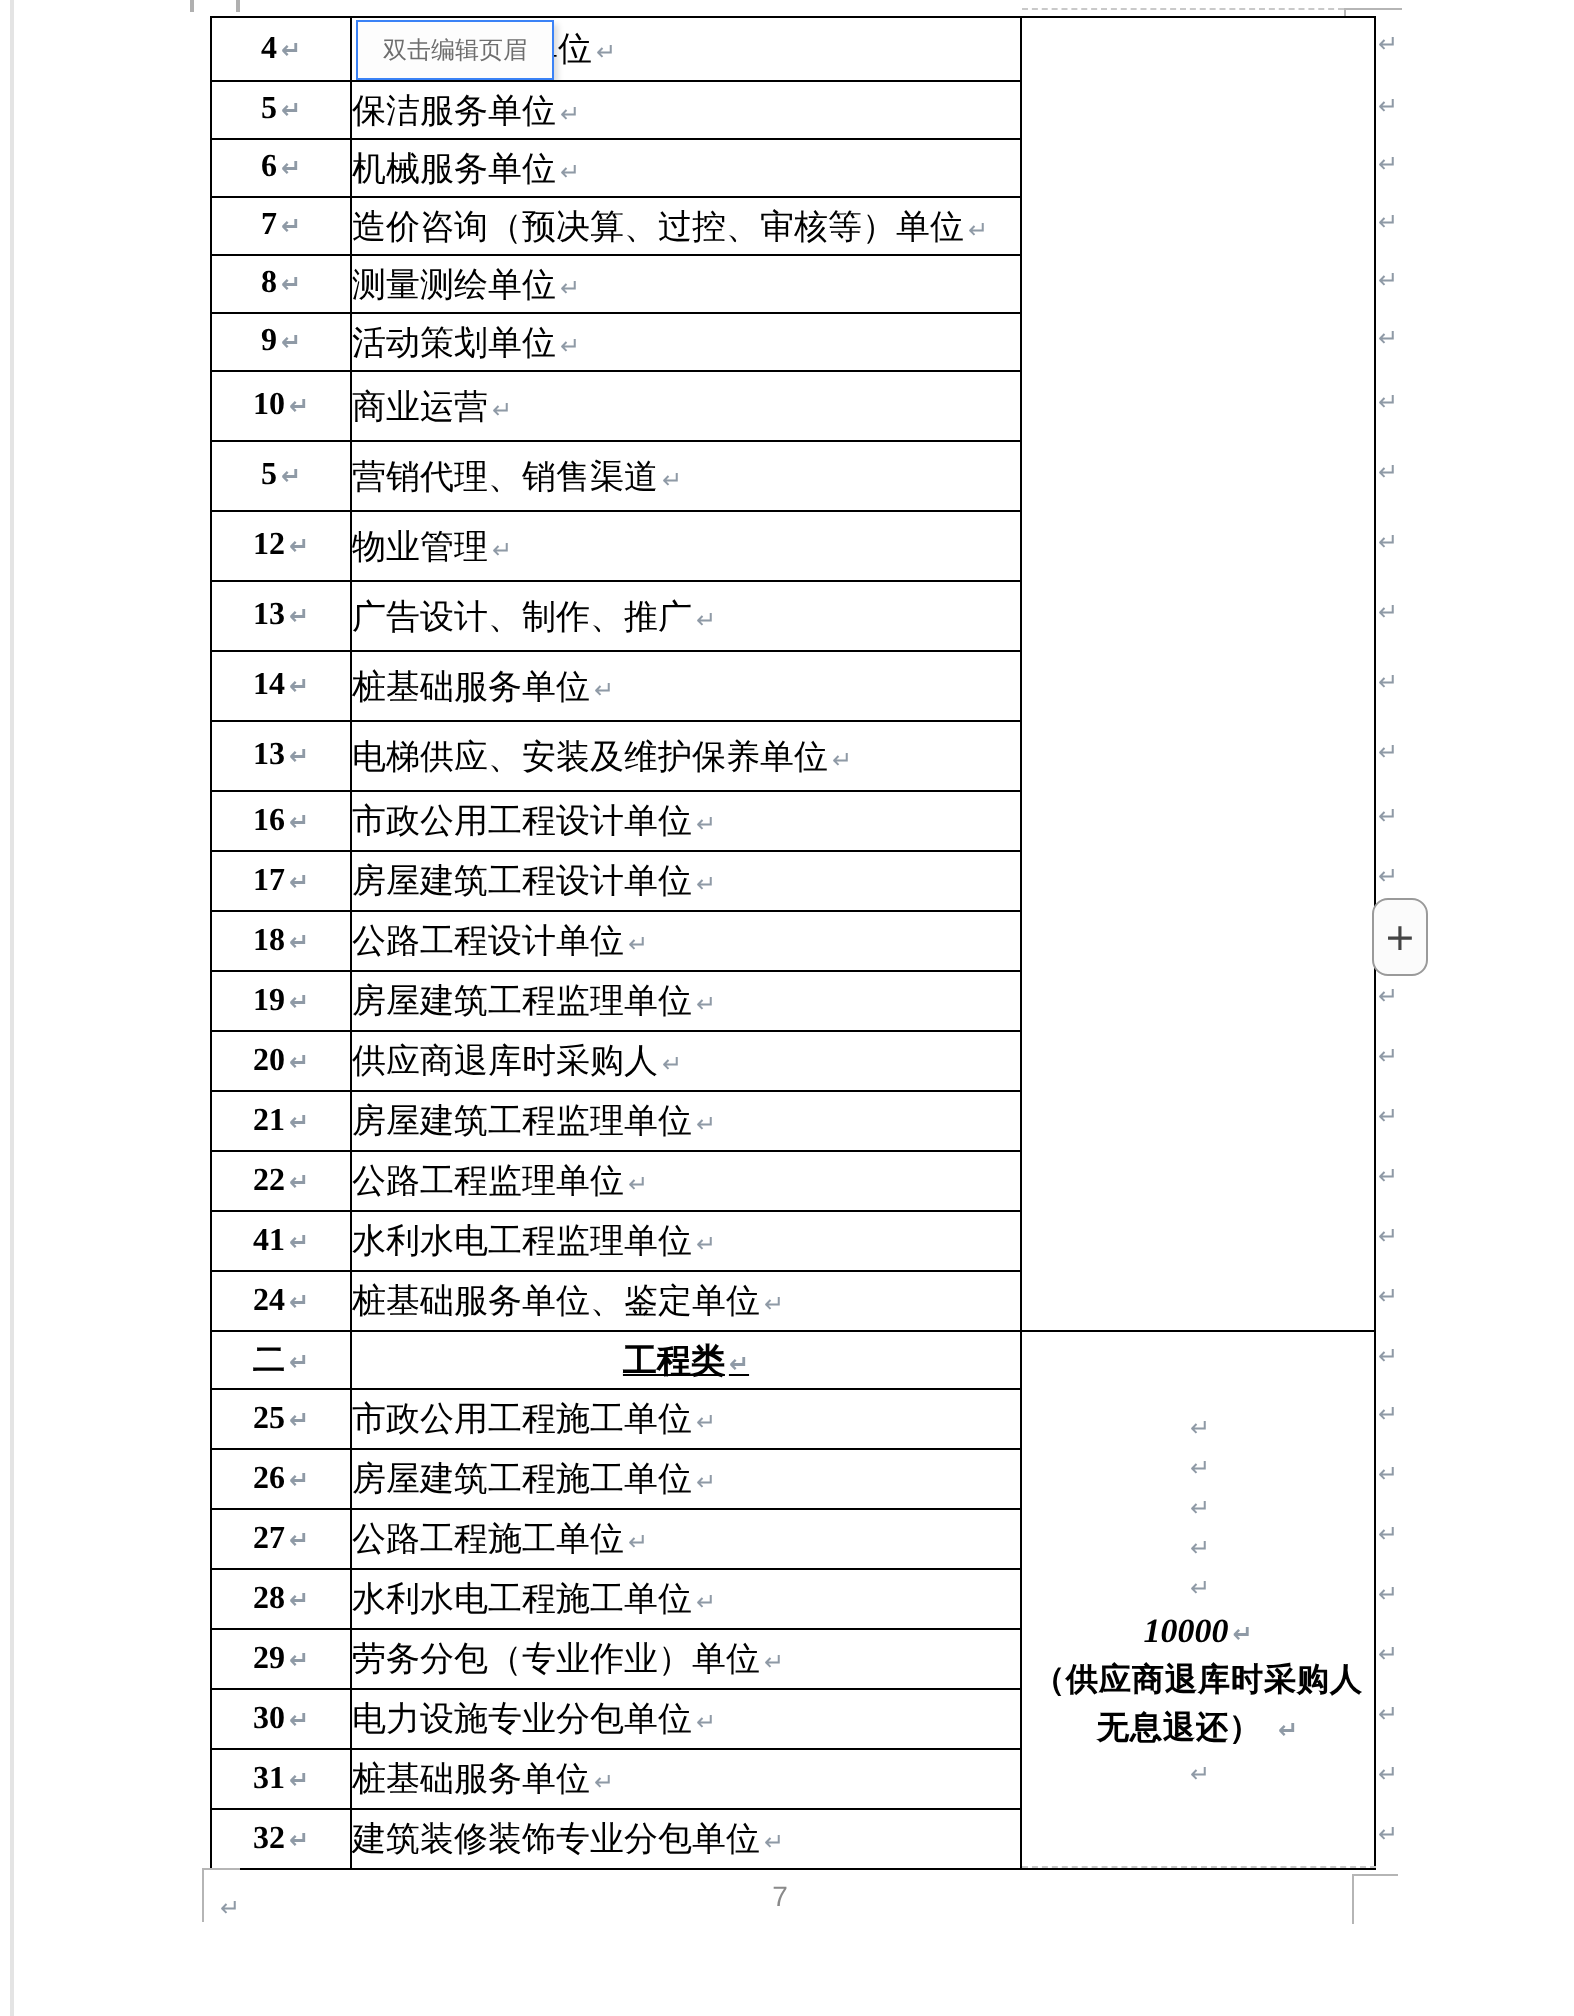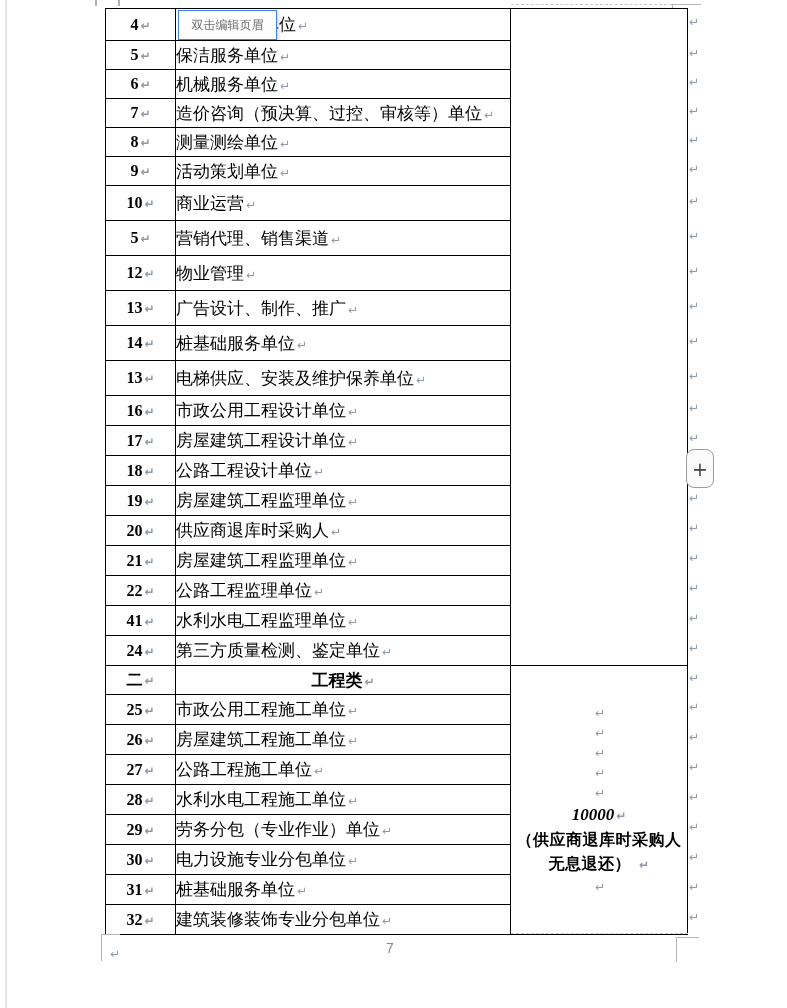--- a/index.html
+++ b/index.html
@@ -14,21 +14,21 @@
   table.doc{
     position:absolute;left:105px;top:8px;width:582px;
     border-collapse:collapse;table-layout:fixed;
   }
   table.doc td{border:1px solid #000;padding:0;overflow:hidden;}
   tbody tr{height:30px;}
   tr.h29{height:29px;} tr.h32{height:32px;} tr.h35{height:35px;}
 
   td.num{text-align:center;font-weight:bold;font-size:16px;vertical-align:middle;}
   td.desc{padding-left:19px;font-size:17px;vertical-align:middle;}
-  td.desc.sec{padding-left:0;text-align:center;font-weight:bold;}
+  td.desc.sec{padding-left:0;text-align:center;font-weight:bold;text-decoration:underline;}
   td.covered{position:relative;}
   td.covered .label{margin-left:86px;}
 
   .pilcrow{font-family:"DejaVu Sans","Liberation Sans",sans-serif;font-size:12px;color:#8f9aa6;}
   td .pilcrow{margin-left:2px;}
 
   .tooltip{
     position:absolute;left:2px;top:1px;width:97px;height:28px;line-height:28px;
     text-align:center;background:#fdfdfd;border:1px solid #3b82f6;
     box-shadow:2px 2px 3px rgba(0,0,0,0.14);
@@ -164,21 +164,21 @@
         <tr>
           <td class="num"><span>22</span><span class="pilcrow">↵</span></td>
           <td class="desc"><span class="label">公路工程监理单位</span><span class="pilcrow">↵</span></td>
         </tr>
         <tr>
           <td class="num"><span>41</span><span class="pilcrow">↵</span></td>
           <td class="desc"><span class="label">水利水电工程监理单位</span><span class="pilcrow">↵</span></td>
         </tr>
         <tr>
           <td class="num"><span>24</span><span class="pilcrow">↵</span></td>
-          <td class="desc"><span class="label">第三方质量检测、鉴定单位</span><span class="pilcrow">↵</span></td>
+          <td class="desc"><span class="label">桩基础服务单位、鉴定单位</span><span class="pilcrow">↵</span></td>
         </tr>
         <tr class="h29">
           <td class="num"><span>二</span><span class="pilcrow">↵</span></td>
           <td class="desc sec"><span class="label">工程类</span><span class="pilcrow">↵</span></td>
           <td class="merged-amount" rowspan="9">
             <div class="aline"><span class="pilcrow">↵</span></div>
             <div class="aline"><span class="pilcrow">↵</span></div>
             <div class="aline"><span class="pilcrow">↵</span></div>
             <div class="aline"><span class="pilcrow">↵</span></div>
             <div class="aline"><span class="pilcrow">↵</span></div>

